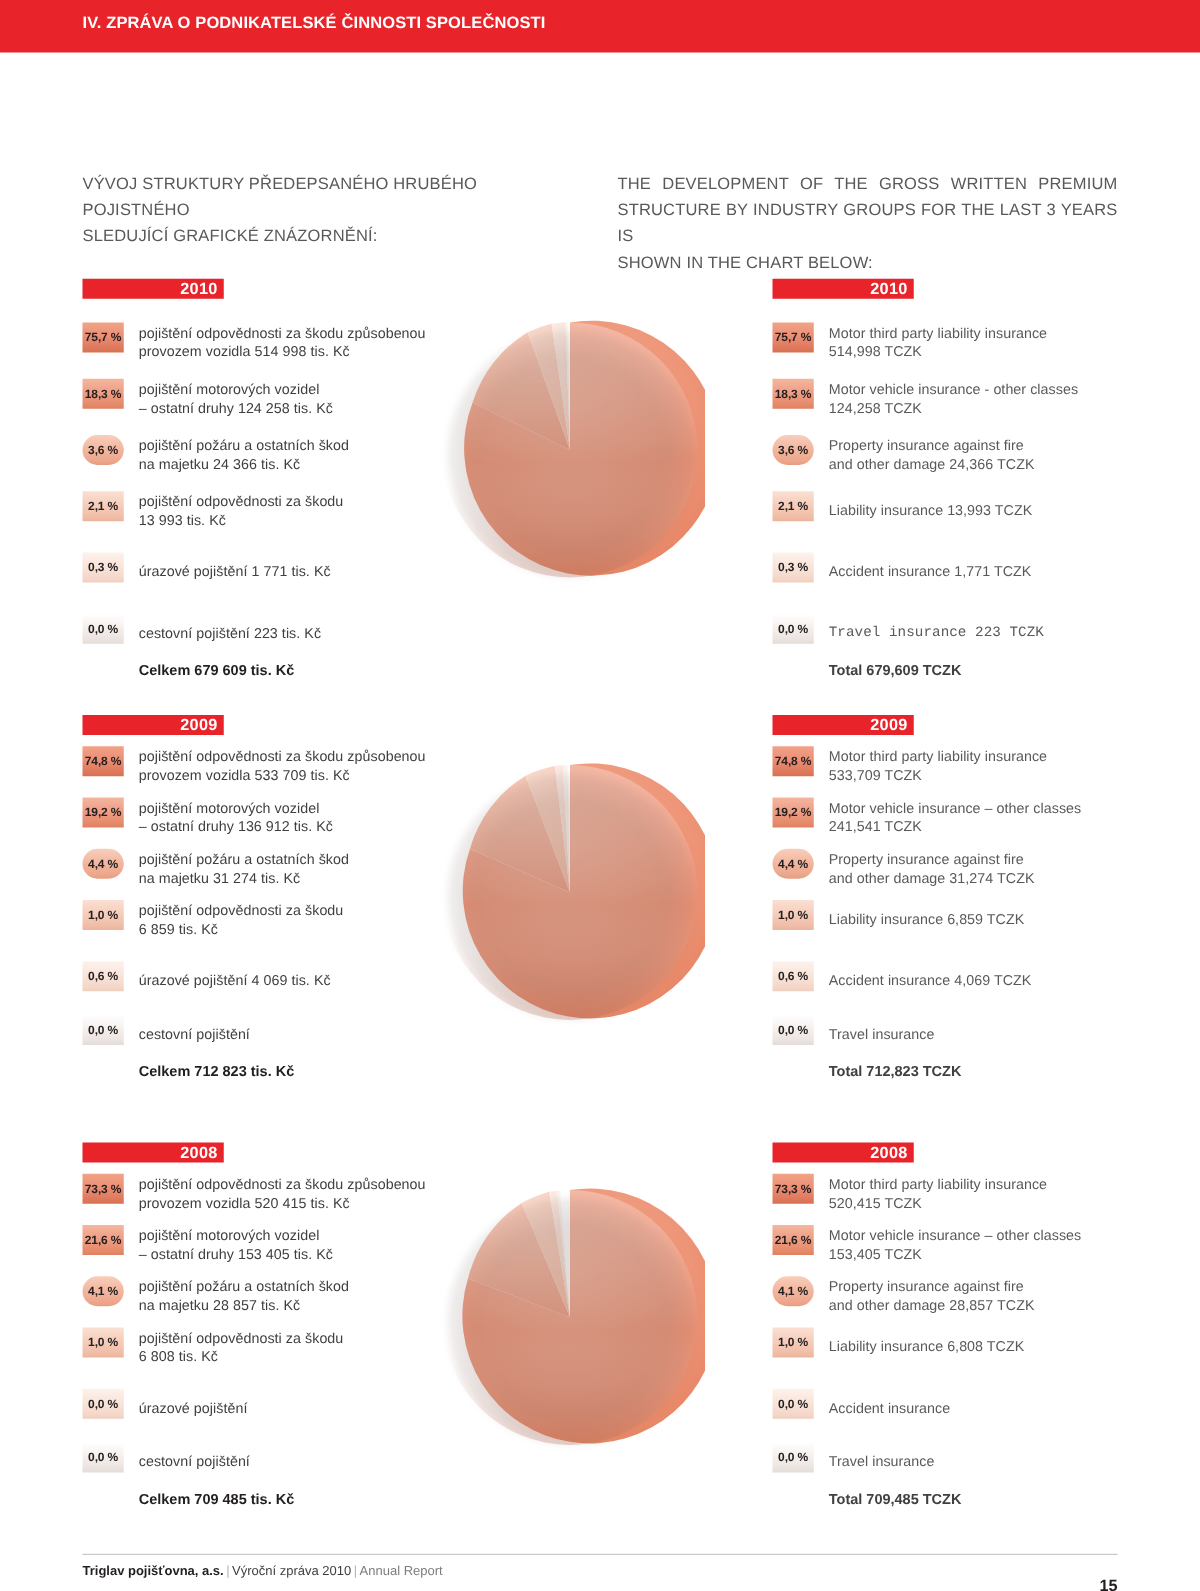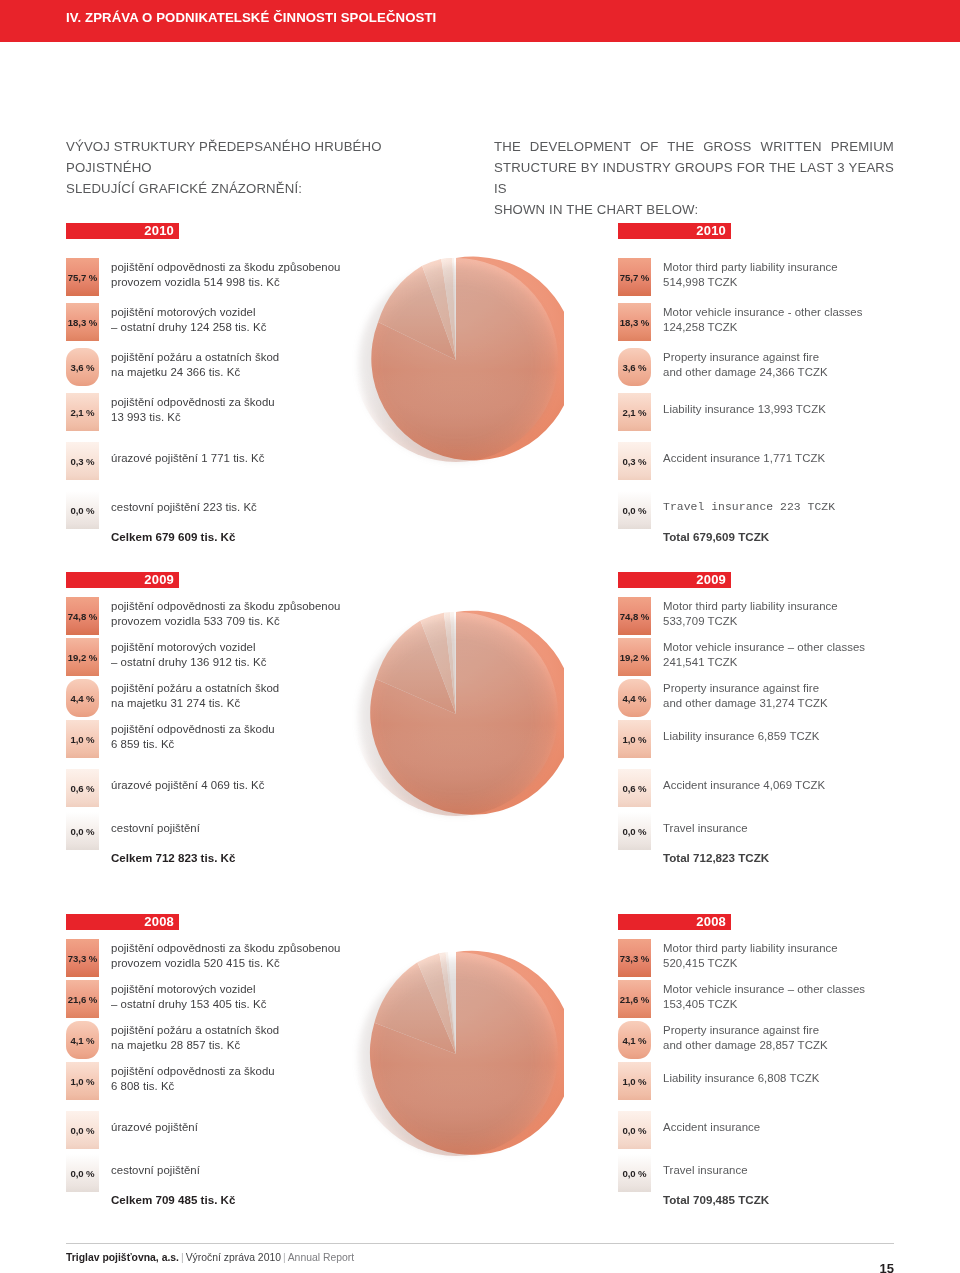--- a/index.html
+++ b/index.html
@@ -45,21 +45,21 @@
     position: absolute; right: 5px; top: 0px;
     font-size: 13px; font-weight: bold; color: #ffffff;
     line-height: 16px; letter-spacing: 0.2px;
   }
 
   
   .legend { position: absolute; }
   .legend-row { position: absolute; left: 0; }
   .swatch {
     position: absolute; left: 0; top: 0;
-    width: 33px; height: 38px;
+    width: 33px; height: 24px;
     display: flex; align-items: center; justify-content: center;
   }
   .swatch span {
     font-size: 9.6px; font-weight: bold; color: #231f20;
     letter-spacing: -0.1px; white-space: nowrap;
   }
   .legend-text {
     position: absolute; left: 45px; top: 2px;
     font-size: 11.4px; line-height: 14.6px;
     color: #3f3f41; letter-spacing: 0.05px; white-space: nowrap;

